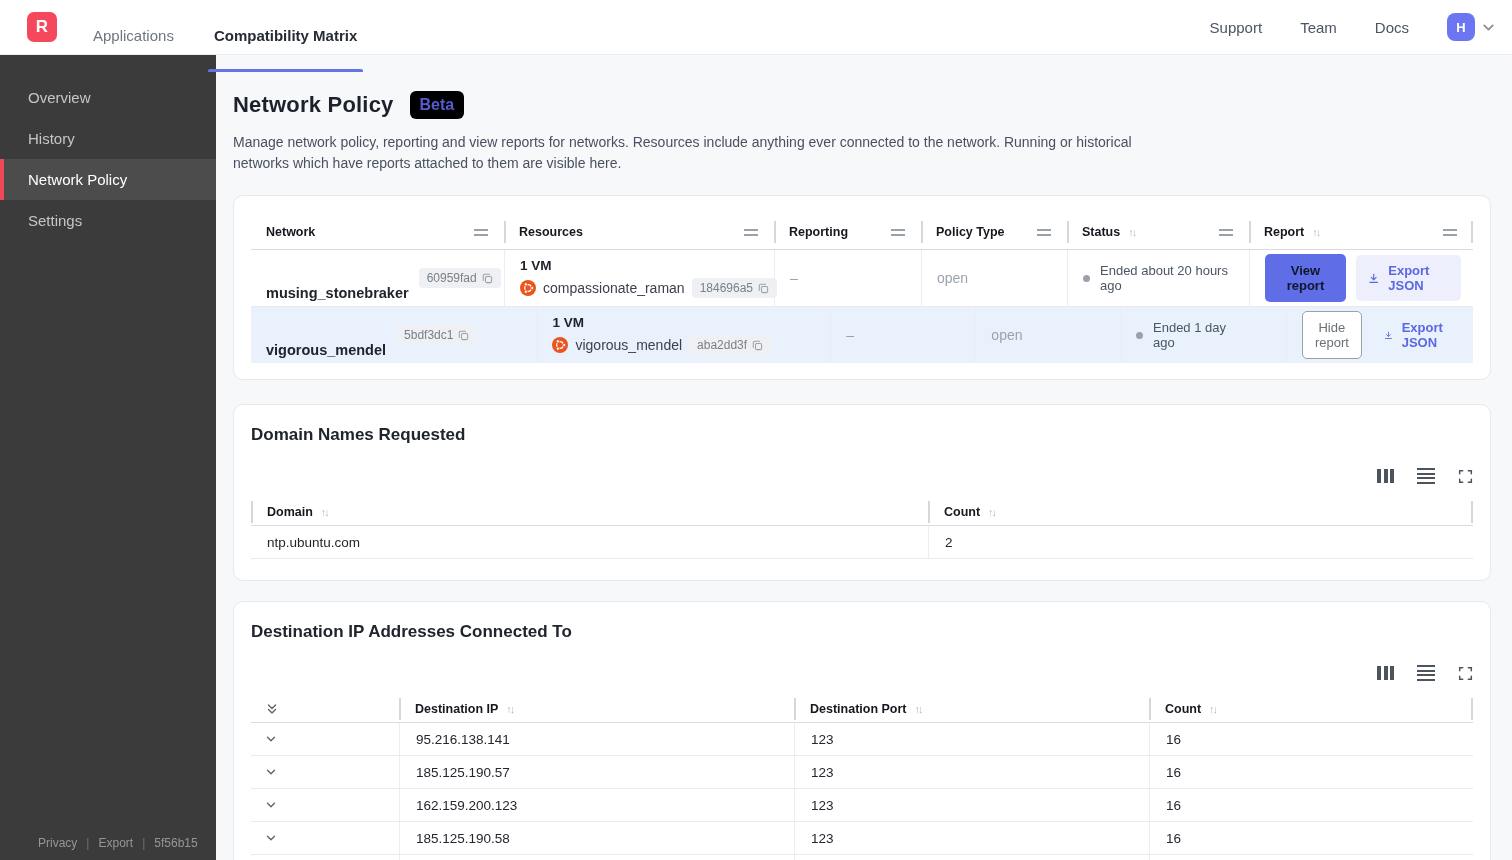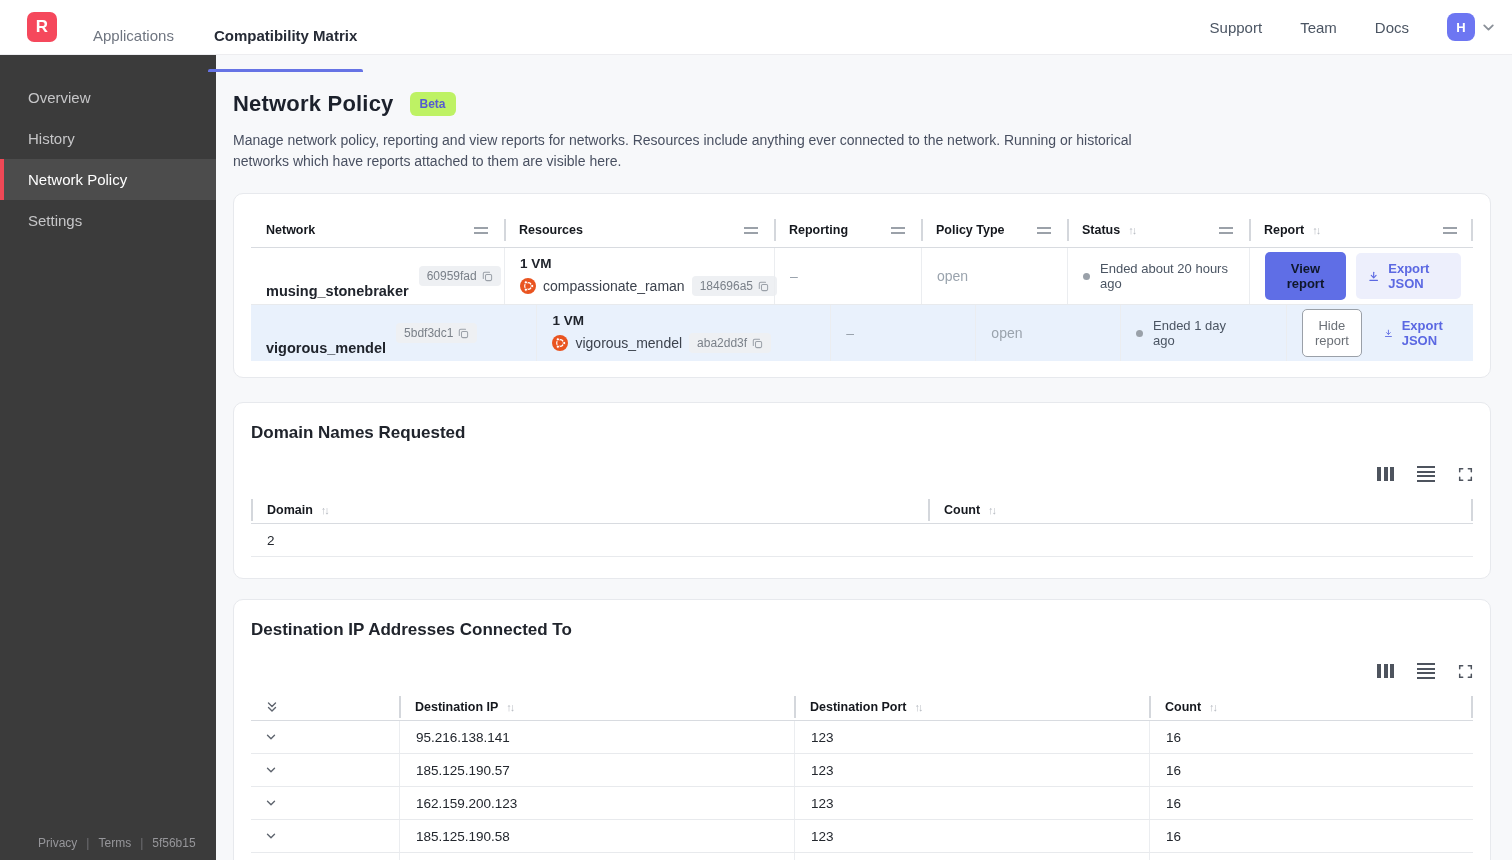--- a/index.html
+++ b/index.html
@@ -33,21 +33,21 @@
   .side-footer { position:absolute; bottom:10px; left:38px; font-size:12px; color:#96969a;
     display:flex; align-items:center; }
   .side-footer .sep { color:#6f6f73; margin:0 9px; }
   .side-footer span { cursor:pointer; }
   .side-footer .ver { cursor:default; }
 
   
   .main { margin-left:216px; padding:91px 21px 0 17px; }
   .title-row { display:flex; align-items:center; }
   h1 { font-size:22px; color:#1c212c; letter-spacing:.2px; }
-  .beta { margin-left:16px; background:#bef264; color:#555bd2; font-size:12px; font-weight:600;
+  .beta { margin-left:16px; background:#000000; color:#555bd2; font-size:16px; font-weight:600;
     padding:5px 10px; border-radius:6px; }
   .desc { margin-top:13px; font-size:14px; line-height:21px; color:#495061; max-width:910px; }
 
   .card { background:#fff; border:1px solid #e7e9ed; border-radius:10px; width:1258px; }
 
   
   .th { position:relative; display:flex; align-items:center; font-size:12.5px; font-weight:bold;
     color:#15181e; }
   .vbar::before { content:""; position:absolute; left:0; top:50%; transform:translateY(-50%);
     width:2px; height:22px; background:#d4d7dc; }
@@ -140,21 +140,21 @@
 <div class="sidebar">
   <div class="side-items">
     <div class="side-item">Overview</div>
     <div class="side-item">History</div>
     <div class="side-item active">Network Policy</div>
     <div class="side-item">Settings</div>
   </div>
   <div class="side-footer">
     <span>Privacy</span>
     <span class="sep">|</span>
-    <span>Terms</span>
+    <span>Export</span>
     <span class="sep">|</span>
     <span class="ver">5f56b15</span>
   </div>
 </div>
 
 <div class="main">
 
   <div class="title-row">
     <h1>Network Policy</h1>
     <span class="beta">Beta</span>
@@ -331,20 +331,21 @@
       <div class="th d-domain vbar">
         <span>Domain</span>
         <span class="sort"></span>
       </div>
       <div class="th d-count vbar vbar-r">
         <span>Count</span>
         <span class="sort"></span>
       </div>
     </div>
     <div class="s-row">
+      <div class="s-cell d-domain">ntp.ubuntu.com</div>
       <div class="s-cell d-count">2</div>
     </div>
   </div>
 
   <div class="card card-dest">
     <div class="card-title">Destination IP Addresses Connected To</div>
     <div class="toolbar">
       <span class="tool cols-ic">
           <i></i>
           <i></i>

